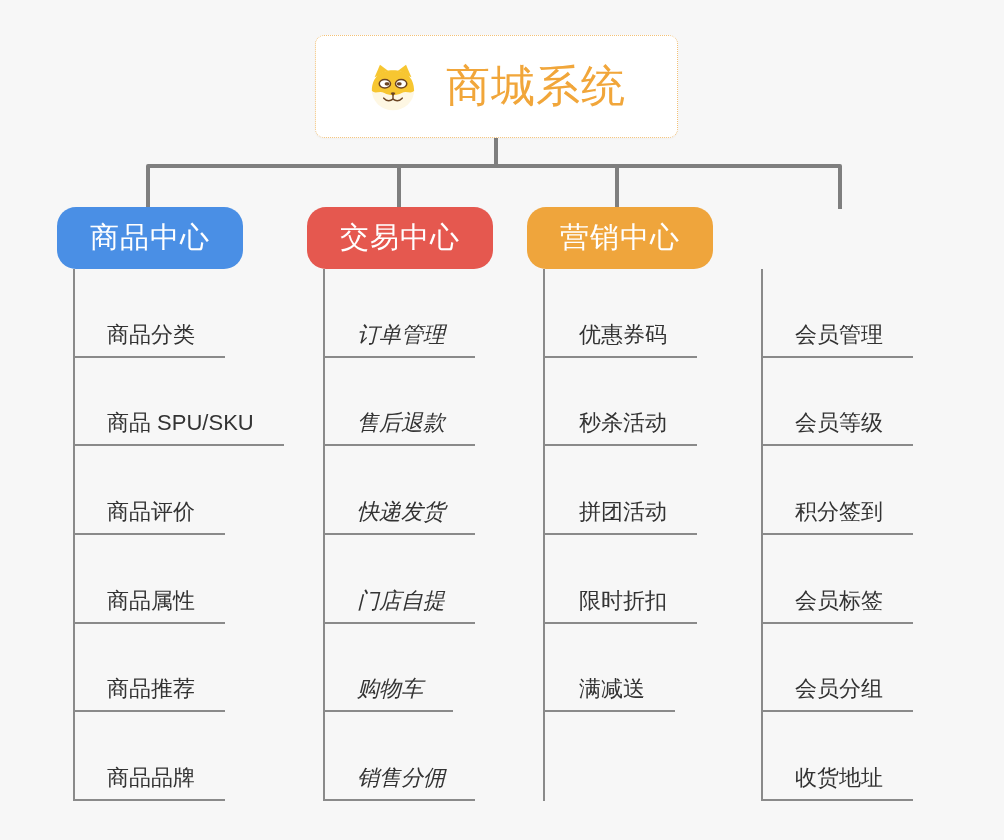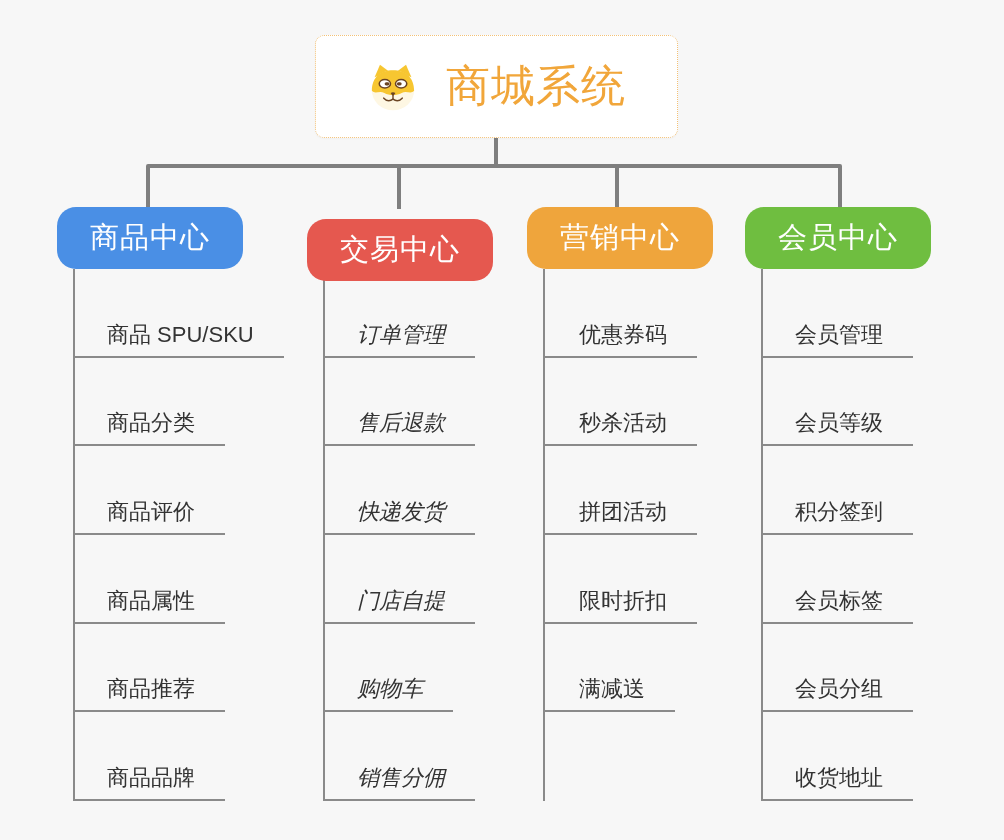--- a/index.html
+++ b/index.html
@@ -126,38 +126,35 @@
         <path d="M24,29.8 L24,33.2" stroke="#6b4423" stroke-width="1.3" stroke-linecap="round"></path>
         <path d="M15.5,32.3 Q19.5,36.6 24,33.2 Q28.5,36.6 32.5,32.3" stroke="#6b4423" stroke-width="1.4" fill="none" stroke-linecap="round"></path>
       </svg>
     </span>
     <span class="title">商城系统</span>
   </div>
 
   <div class="branch-node bx-0" style="background-color: rgb(74, 143, 229);">
     <span>商品中心</span>
   </div>
-  <div class="branch-node bx-1" style="background-color: rgb(229, 88, 79); margin-top: 12px;">
+  <div class="branch-node bx-1" style="background-color: rgb(229, 88, 79);">
     <span>交易中心</span>
   </div>
   <div class="branch-node bx-2" style="background-color: rgb(239, 165, 60);">
     <span>营销中心</span>
-  </div>
-  <div class="branch-node bx-3" style="background-color: rgb(111, 190, 64);">
-    <span>会员中心</span>
   </div>
 
   <div class="branch-vline vx-0"></div>
   <div class="branch-vline vx-1"></div>
   <div class="branch-vline vx-2"></div>
   <div class="branch-vline vx-3"></div>
 
   <div class="child-col cx-0">
+    <div class="child-item">商品分类</div>
     <div class="child-item">商品 SPU/SKU</div>
-    <div class="child-item">商品分类</div>
     <div class="child-item">商品评价</div>
     <div class="child-item">商品属性</div>
     <div class="child-item">商品推荐</div>
     <div class="child-item">商品品牌</div>
   </div>
 
   <div class="child-col cx-1">
     <div class="child-item">订单管理</div>
     <div class="child-item">售后退款</div>
     <div class="child-item">快递发货</div>

